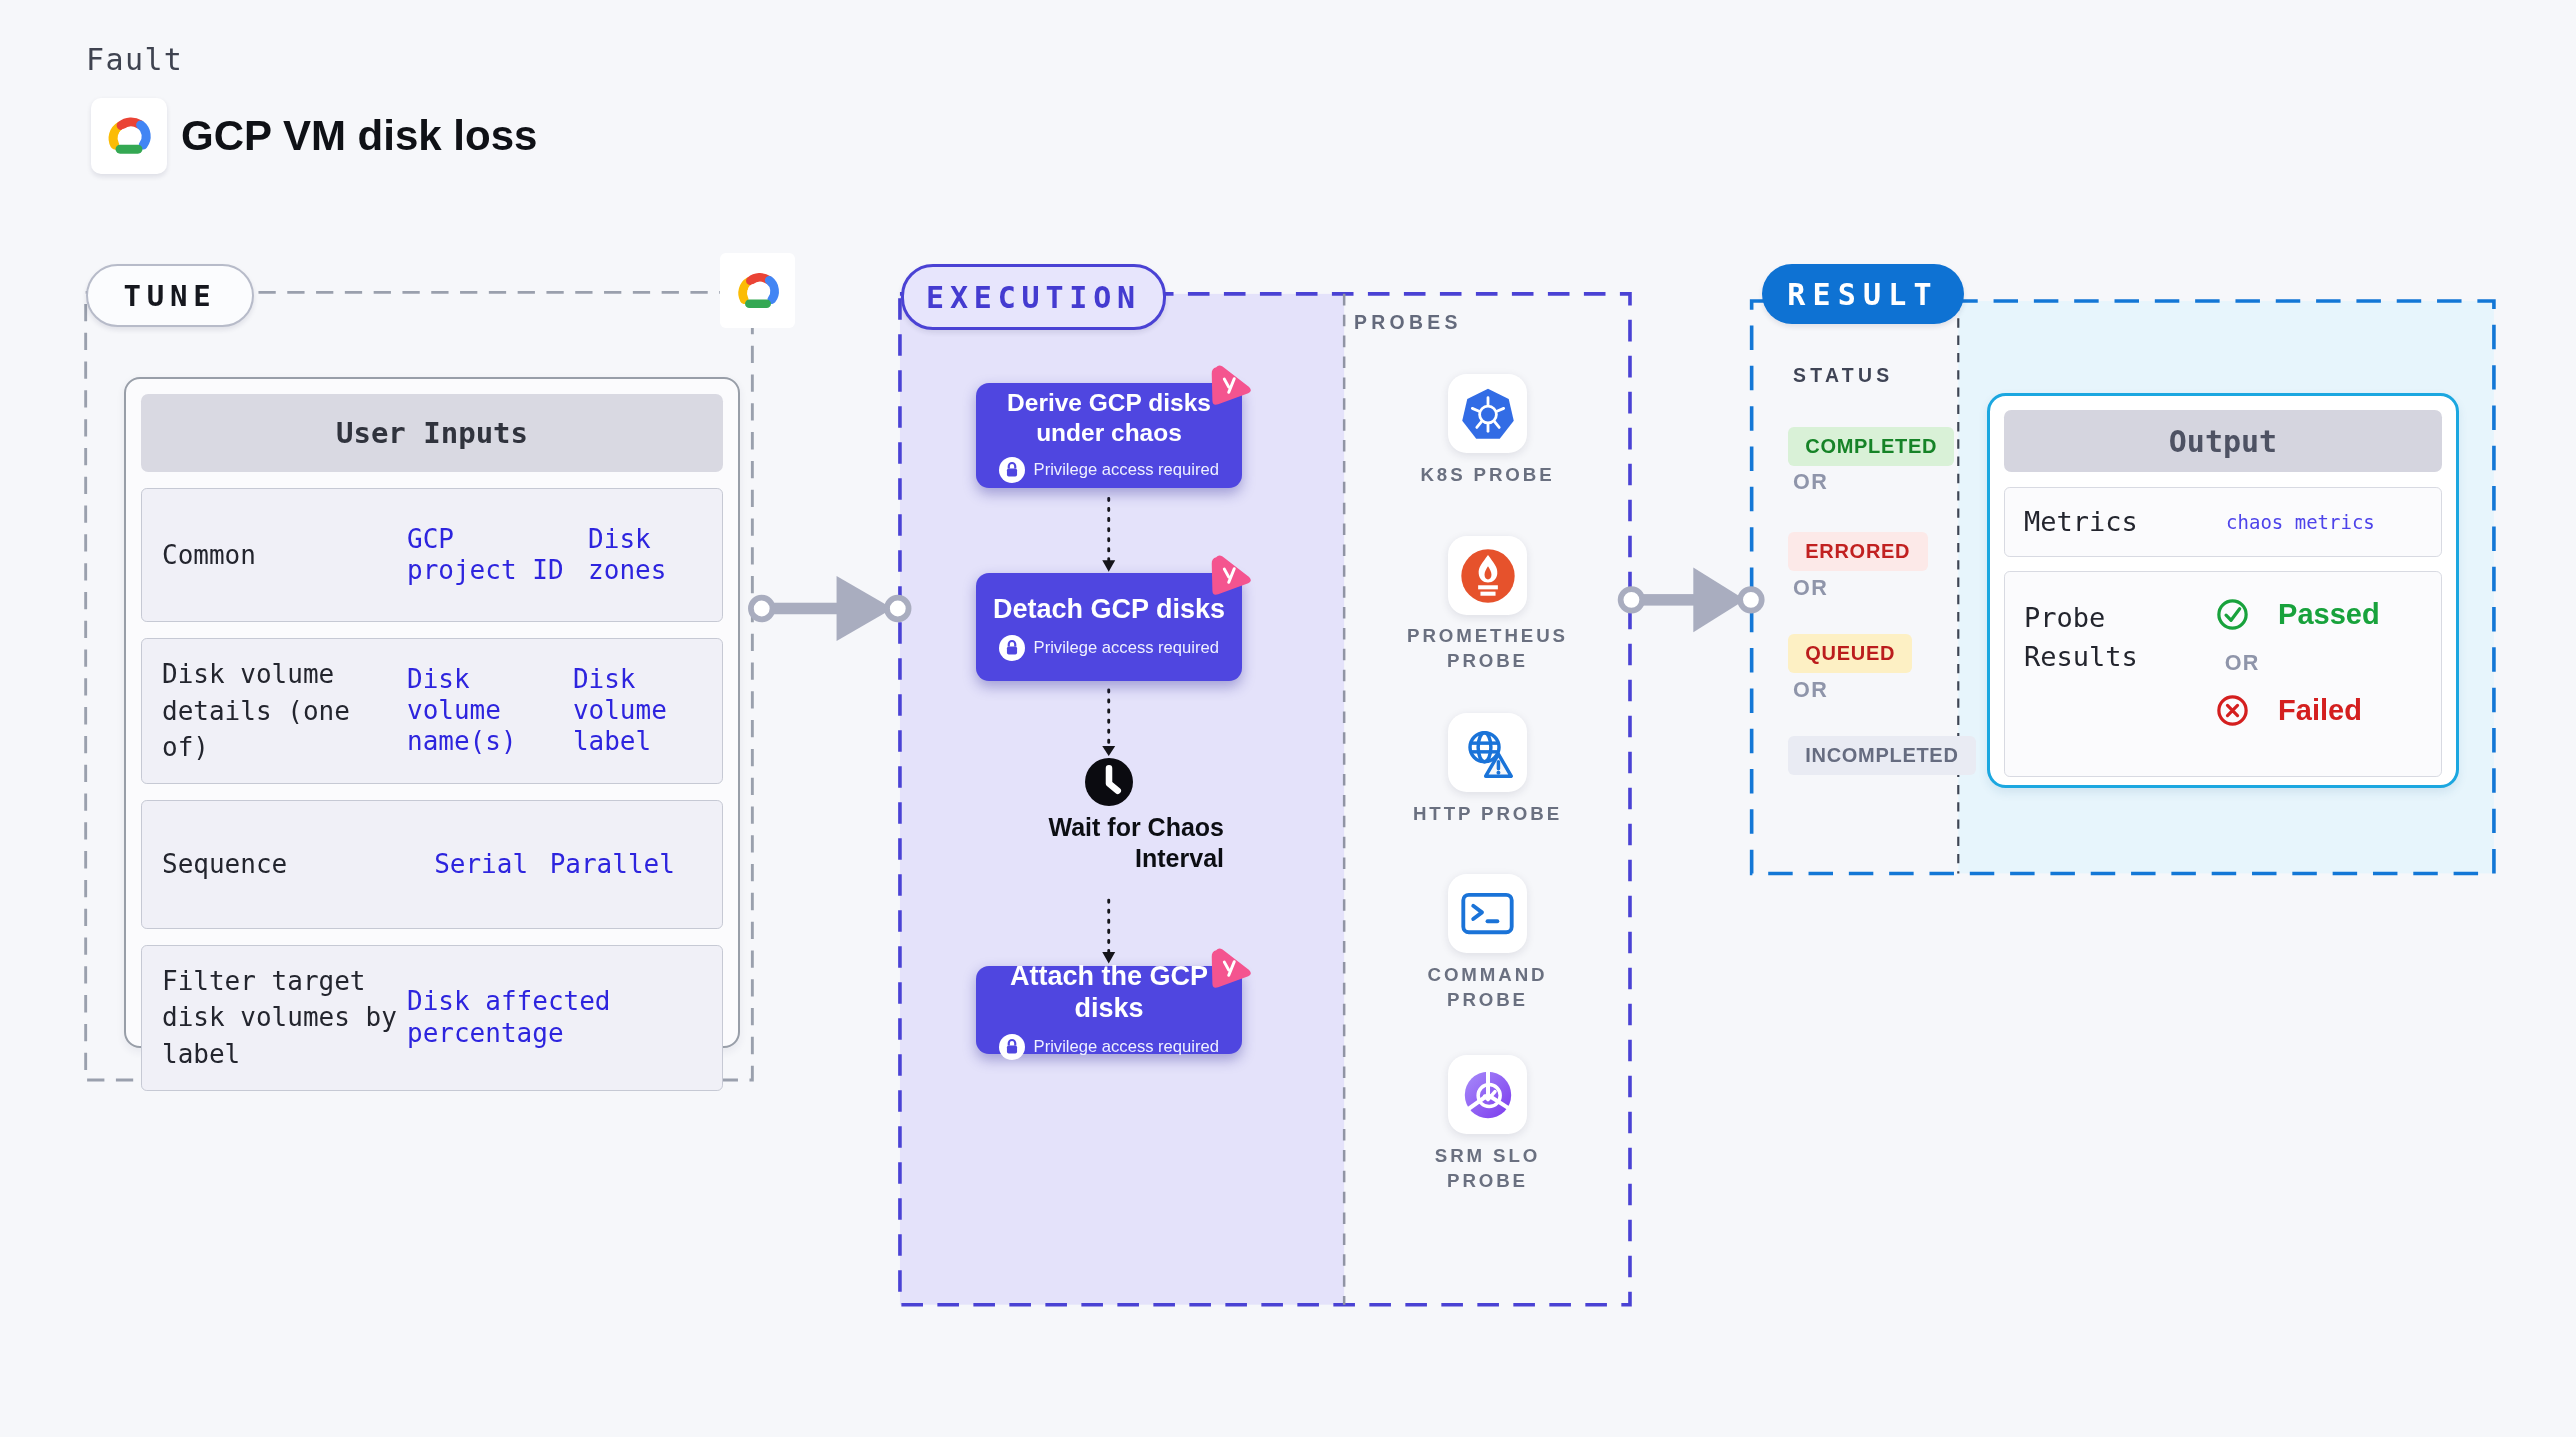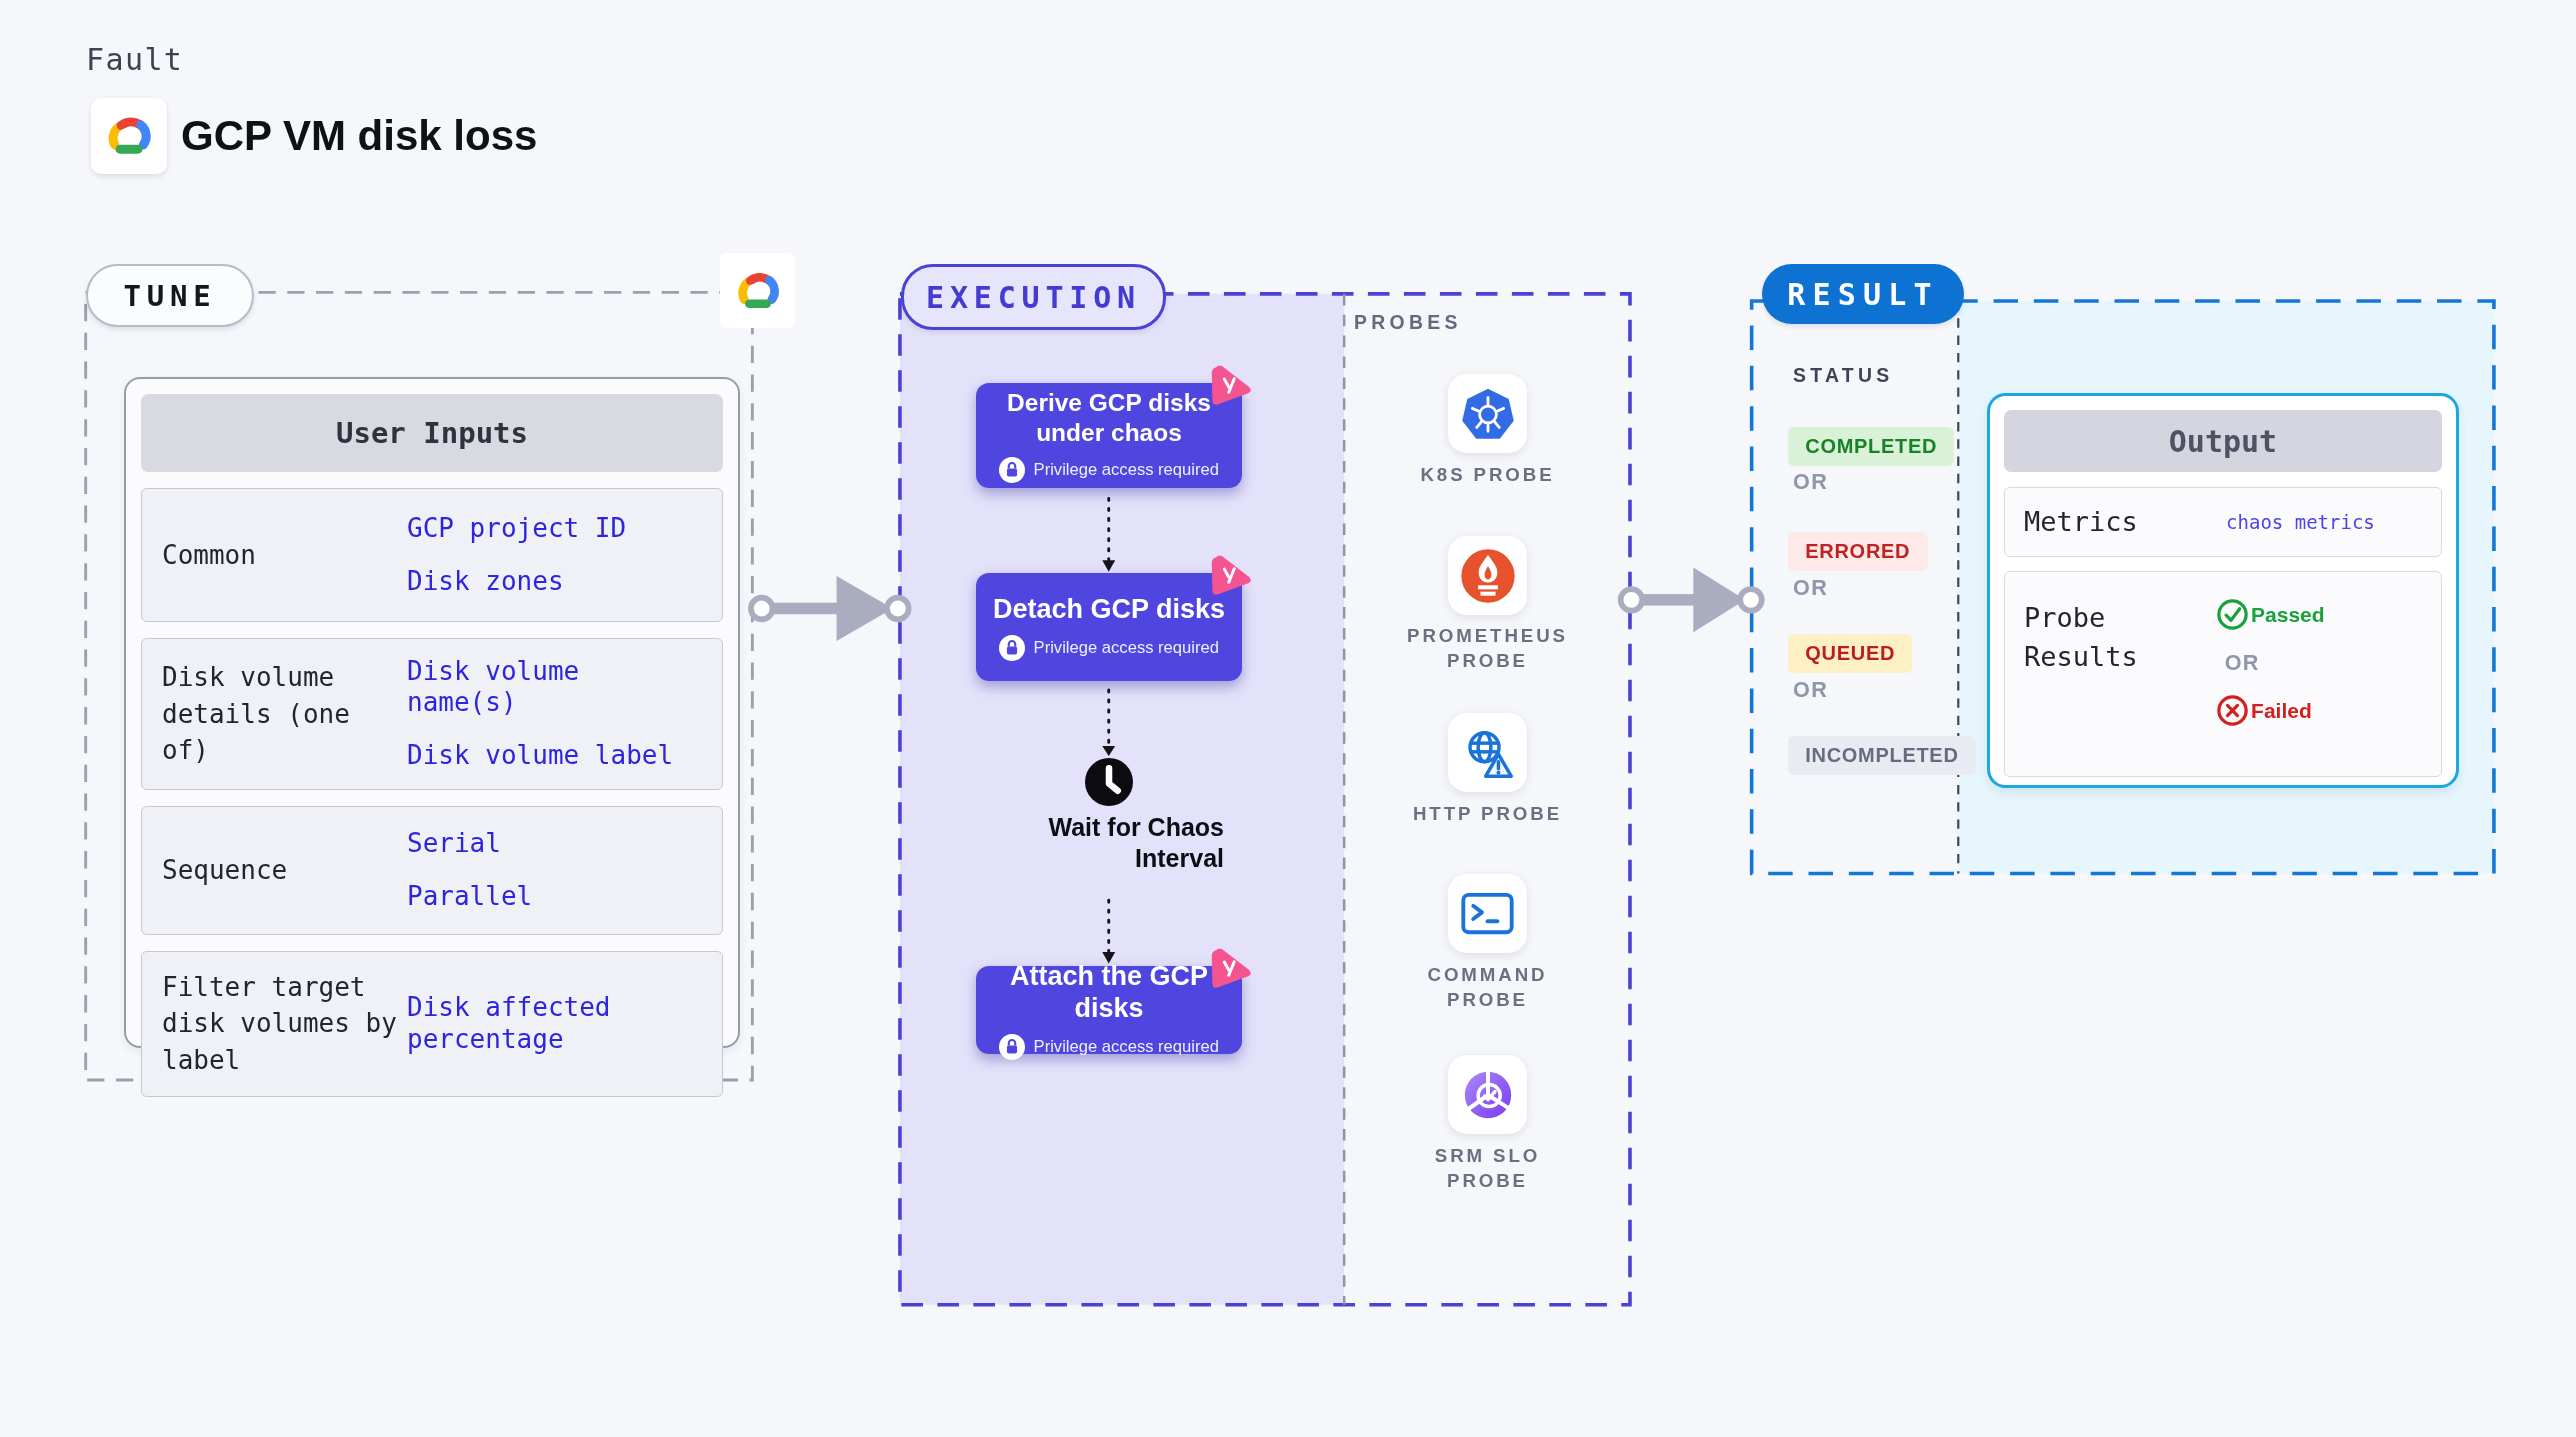--- a/index.html
+++ b/index.html
@@ -30,21 +30,21 @@
                display:flex;align-items:center;justify-content:center;}
 
   
   .ui-card{left:124px;top:377px;width:616px;height:671px;background:#fbfbfd;border:2.2px solid #989ea8;
            border-radius:16px;box-sizing:border-box;padding:15px;box-shadow:0 3.6px 8.6px rgba(40,40,80,.07);}
   .ui-head{height:78px;background:#d9d9e2;border-radius:7.2px;display:flex;align-items:center;justify-content:center;
            font-size:29px;font-weight:700;color:#30333d;}
   .ui-row{margin-top:16px;background:#f0f0f7;border:1.4px solid #c6c9d4;border-radius:5.8px;box-sizing:border-box;
           display:flex;padding:17.3px 20px;align-items:center;}
   .ui-row-label{width:245px;flex:0 0 245px;font-size:26px;color:#23252e;line-height:1.4;}
-  .ui-row-values{flex:1;display:flex;flex-direction:column;justify-content:center;gap:21.6px;}
+  .ui-row-values{flex:1;display:flex;flex-direction:row;justify-content:center;gap:21.6px;}
   .ui-value{font-size:26px;color:#2d24de;line-height:1.2;}
   .h-r1{min-height:134px;} .h-r2{min-height:132px;} .h-r3{min-height:129px;} .h-r4{min-height:114px;}
 
   
   .heading-small{font-size:19.4px;font-weight:700;letter-spacing:4.3px;color:#646a7c;}
   .probes-heading{left:1354px;top:311px;}
   .step-card{left:976px;width:266px;background:#4f46e0;border-radius:13px;color:#fff;
              display:flex;flex-direction:column;align-items:center;justify-content:center;
              box-shadow:0 5.8px 13px rgba(40,35,150,.35);}
   .step1{top:383px;height:105px;} .step2{top:573px;height:108px;} .step3{top:966px;height:88px;}
@@ -78,21 +78,21 @@
                border-radius:18.7px;box-sizing:border-box;padding:14.4px;box-shadow:0 4.3px 10px rgba(20,90,140,.10);}
   .output-head{height:62px;background:#d5d5df;border-radius:7.2px;display:flex;align-items:center;
                justify-content:center;font-size:30px;font-weight:700;color:#4e5263;}
   .output-row{margin-top:14.4px;background:#fbfbfd;border:1.4px solid #d8dae2;border-radius:5.8px;
               box-sizing:border-box;display:flex;padding:14.4px 18.7px;align-items:center;}
   .row-metrics{min-height:65px;}
   .row-probe{min-height:206px;align-items:flex-start;padding-top:26px;}
   .output-label{width:166px;flex:0 0 166px;font-size:27px;color:#23252e;line-height:1.45;}
   .metrics-value{font-size:19px;color:#4d43ea;margin-left:36px;}
   .pr-col{display:flex;flex-direction:column;margin-left:26px;gap:18.7px;}
-  .pr-item{display:flex;align-items:center;gap:2px;font-size:21px;font-weight:800;}
+  .pr-item{display:flex;align-items:center;gap:29px;font-size:29px;font-weight:800;}
   .pr-pass{color:#18a23c;} .pr-fail{color:#d41f1f;}
   .pr-or{font-size:21.6px;font-weight:600;color:#8f95aa;letter-spacing:1.4px;margin-left:8.6px;}
 </style>
 </head>
 <body>
 
 <div class="canvas">
 
   <svg class="layer" viewBox="0 0 3578 1997">
 

